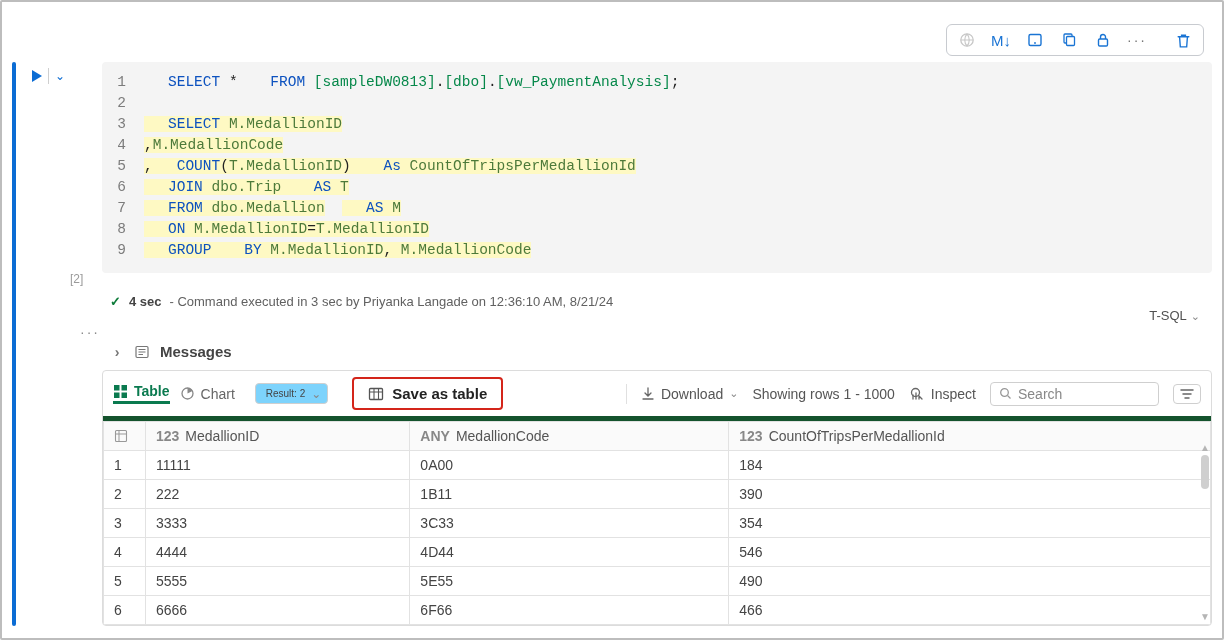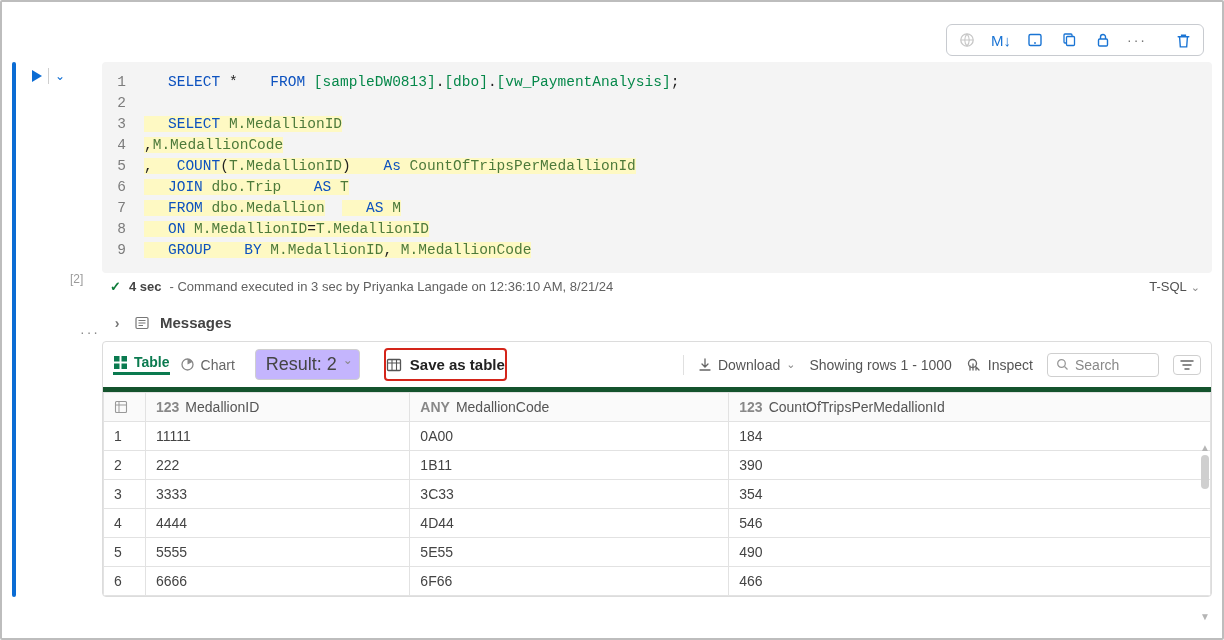--- a/index.html
+++ b/index.html
@@ -105,20 +105,21 @@
   .status-line {
     display:flex; align-items:center; gap:8px;
     padding: 6px 12px 6px 8px;
     font-size: 13px;
     color:#616161;
   }
   .status-line .check { color:#0e7c3a; font-weight:bold; }
   .status-line .lang {
     margin-left:auto; color:#505050; display:flex; align-items:flex-end; gap:4px;
     cursor:pointer;
+    margin-top:29px;
   }
   
   .output-area { margin-top: 8px; }
   .out-gutter-dots {
     position:absolute;
     left: 60px;
     color:#8b8b8b; letter-spacing:2px; cursor:pointer;
     font-size:14px;
   }
   .messages-row {
@@ -143,50 +144,50 @@
     color:#555;
   }
   .view-toggle { display:flex; align-items:center; gap:6px; cursor:pointer; }
   .view-toggle.active { color:#0a7a4f; font-weight:600; border-bottom:3px solid #0a7a4f; padding-bottom:2px;}
   .view-toggle .grid-ic { color:#0a7a4f; }
   .vchart { color:#666; }
   .result-select {
     margin-left:10px;
     border:1px solid #cfcfcf; border-radius:4px;
     padding:4px 22px 4px 10px;
-    font-size:18px; color:#444;
-    background:#c4b5fd; cursor:pointer;
+    font-size:10px; color:#444;
+    background:#7dd3fc; cursor:pointer;
     position:relative;
   }
   .result-select::after{
     content:"⌄"; position:absolute; right:6px; top:3px; color:#888; font-size:12px;
   }
   .save-table {
     margin-left: 14px;
     border: 2.5px solid #d4251a;
     border-radius: 4px;
-    padding: 6px 0;
+    padding: 6px 14px;
     font-size: 15px;
     color: #222;
     font-weight:600;
     display:flex; align-items:center; gap:8px;
     cursor:pointer;
   }
   .toolbar-right {
     margin-left:auto;
     display:flex; align-items:center; gap:14px;
     color:#555;
   }
   .tb-item { display:flex; align-items:center; gap:6px; cursor:pointer; }
   .divider { width:1px; height:20px; background:#e0e0e0; }
   .search-box {
     border:1px solid #cfcfcf; border-radius:4px;
     padding:3px 8px;
     display:flex; align-items:center; gap:6px;
-    color:#888; width:112px;text-align:right;
+    color:#888; width:169px;text-align:right;
   }
   .filter-btn {
     border:1px solid #cfcfcf; border-radius:4px;
     padding:3px 6px; color:#666; cursor:pointer;
   }
   
   table.data {
     border-collapse:collapse;
     width:100%;
     font-size:14px;

